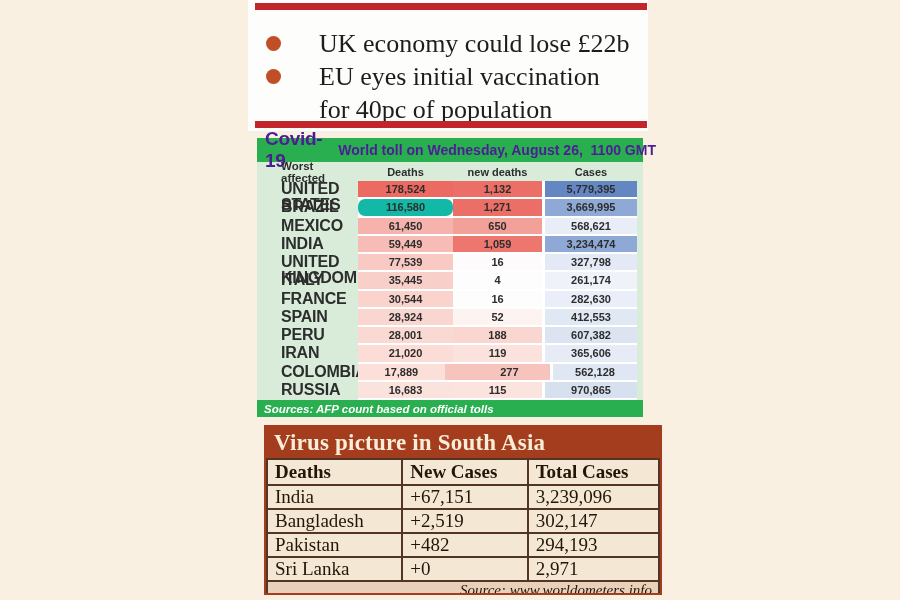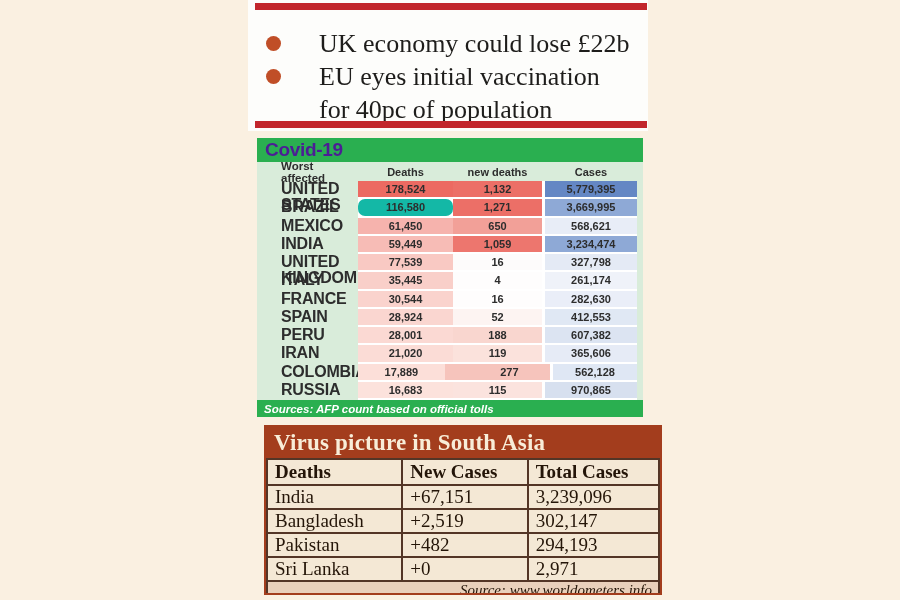--- a/index.html
+++ b/index.html
@@ -98,20 +98,21 @@
           <span class="hl-line">for 40pc of population</span>
         </div>
       </li>
     </ul>
   <div class="divider-bar bottom" style="background: rgb(194, 38, 44);"></div>
 </section>
 
 <section class="covid-panel" style="background: rgb(217, 236, 218);">
   <header class="covid-header" style="background: rgb(42, 175, 80);">
     <span class="covid-title">Covid-19</span>
+    <span class="covid-subtitle">World toll on Wednesday, August 26,  1100 GMT</span>
   </header>
   <div class="covid-colheads">
     <span class="ch-country">Worst affected</span>
     <span class="ch-deaths">Deaths</span>
     <span class="ch-newdeaths">new deaths</span>
     <span class="ch-cases">Cases</span>
   </div>
   <div class="covid-rows">
       <div class="covid-row">
         <div class="c-country">UNITED STATES</div>

